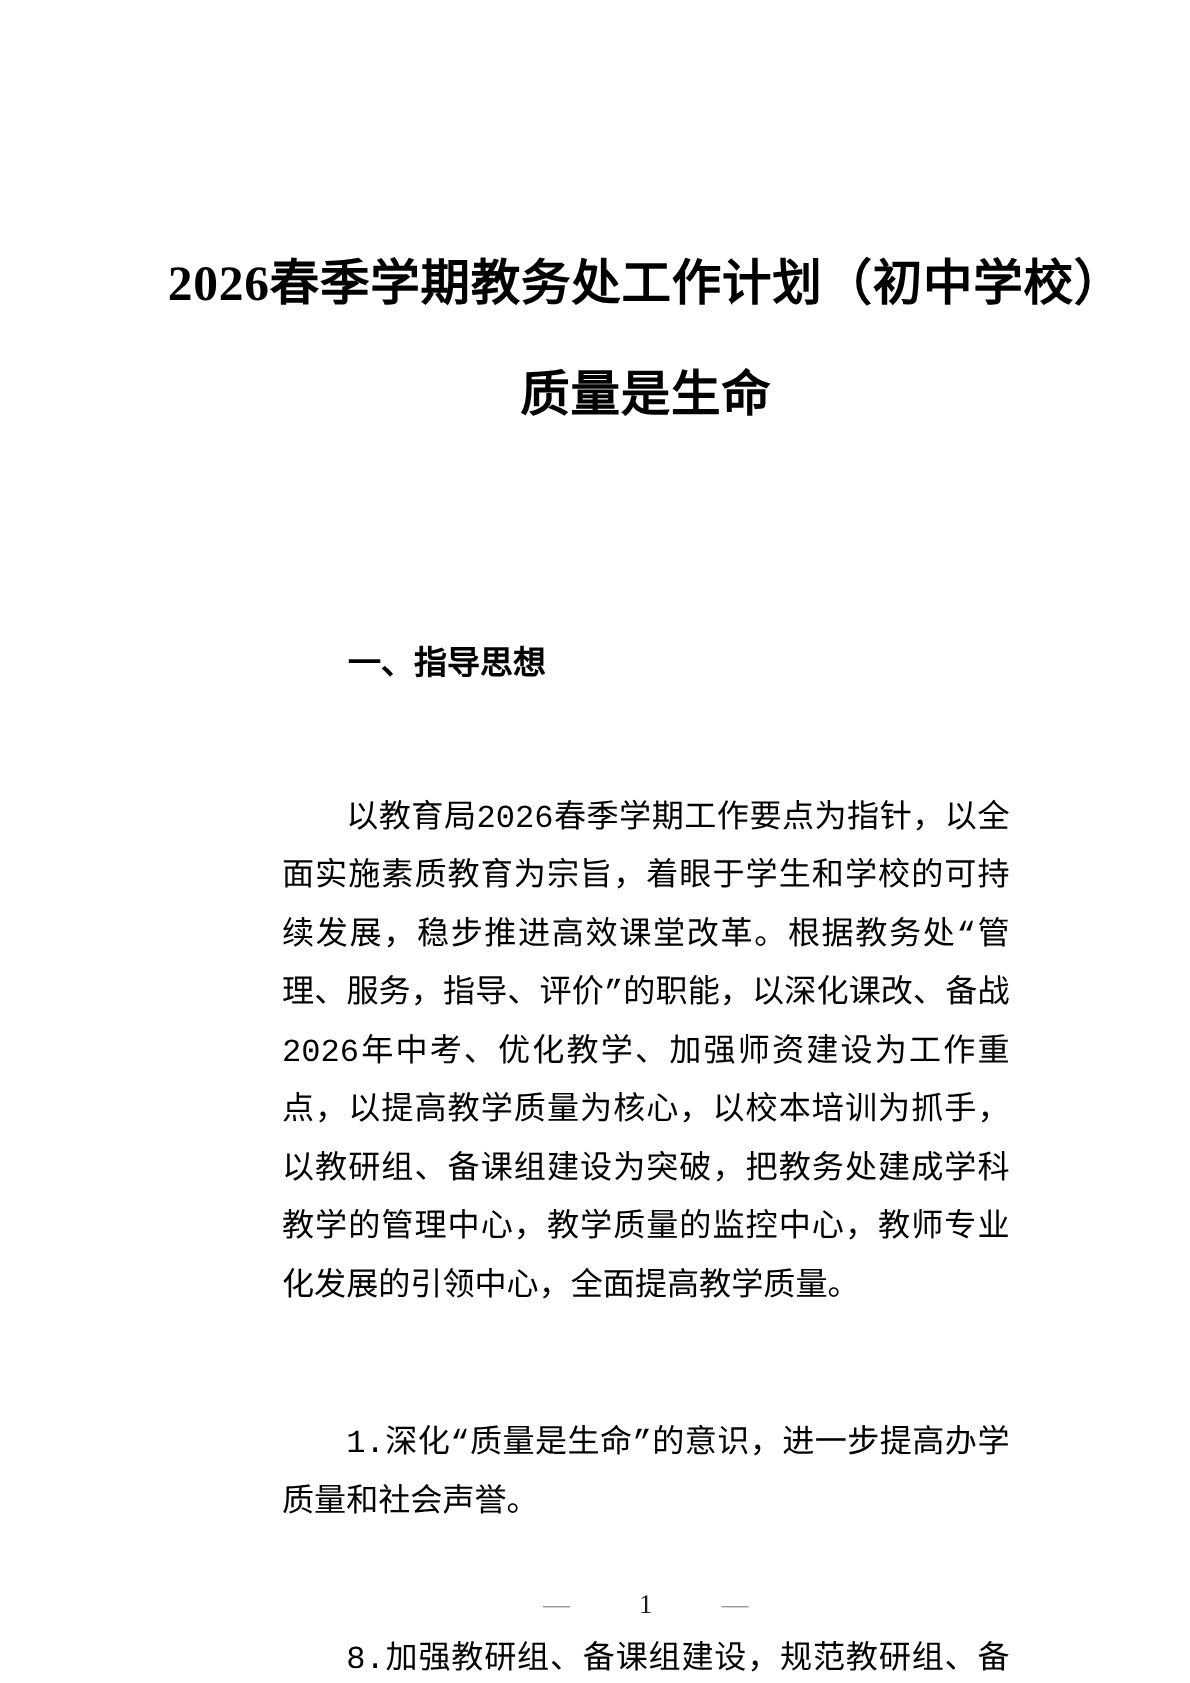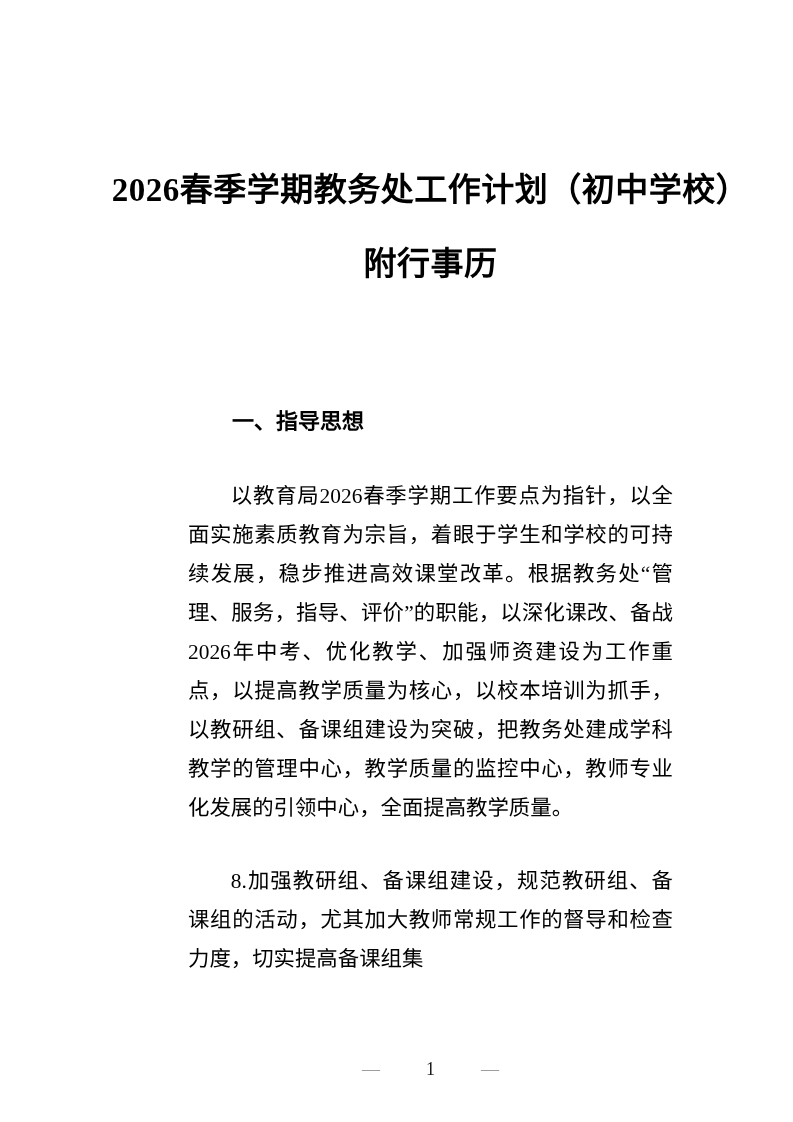--- a/index.html
+++ b/index.html
@@ -28,29 +28,31 @@
   }
   .doc-title .title-line { display: block; }
   .doc-body {
     margin: 52px 103px 0 103px;
   }
   .doc-body h2 {
     font-size: 22px;
     line-height: 39px;
     font-weight: bold;
     text-indent: 2em;
-    font-family: Liberation Mono, monospace;
+    font-family: Liberation Serif, serif;
+    margin-top: 18px;
   }
   .doc-body p {
     font-size: 21.4px;
     line-height: 39px;
     text-indent: 2em;
     text-align: justify;
     text-justify: inter-ideograph;
-    font-family: Liberation Serif, serif;
+    font-family: Liberation Mono, monospace;
+    margin-top: 32px;
   }
   .page-footer {
     position: absolute;
     left: 0;
     right: 0;
     bottom: 60px;
     text-align: center;
     font-size: 18px;
     line-height: 20px;
     font-family: "Liberation Serif", "DejaVu Serif", serif;
@@ -58,27 +60,28 @@
   .page-footer .dash { color: #9a9a9a; }
   .page-footer .num { color: #1a1a1a; margin: 0 12px; }
 </style>
 </head>
 <body>
 
 <div class="page">
 
   <h1 class="doc-title">
     <span class="title-line">2026春季学期教务处工作计划（初中学校）</span>
-    <span class="title-line">附行事历</span>
+    <span class="title-line">质量是生命</span>
   </h1>
 
   <div class="doc-body">
     <h2>一、指导思想</h2>
     <p>以教育局2026春季学期工作要点为指针，以全面实施素质教育为宗旨，着眼于学生和学校的可持续发展，稳步推进高效课堂改革。根据教务处“管理、服务，指导、评价”的职能，以深化课改、备战2026年中考、优化教学、加强师资建设为工作重点，以提高教学质量为核心，以校本培训为抓手，以教研组、备课组建设为突破，把教务处建成学科教学的管理中心，教学质量的监控中心，教师专业化发展的引领中心，全面提高教学质量。</p>
 
+    <p>1.深化“质量是生命”的意识，进一步提高办学质量和社会声誉。</p>
     <p>8.加强教研组、备课组建设，规范教研组、备课组的活动，尤其加大教师常规工作的督导和检查力度，切实提高备课组集</p>
   </div>
 
   <div class="page-footer">
     <span class="dash">—</span><span class="num">1</span><span class="dash">—</span>
   </div>
 
 </div>
 
 </body></html>

